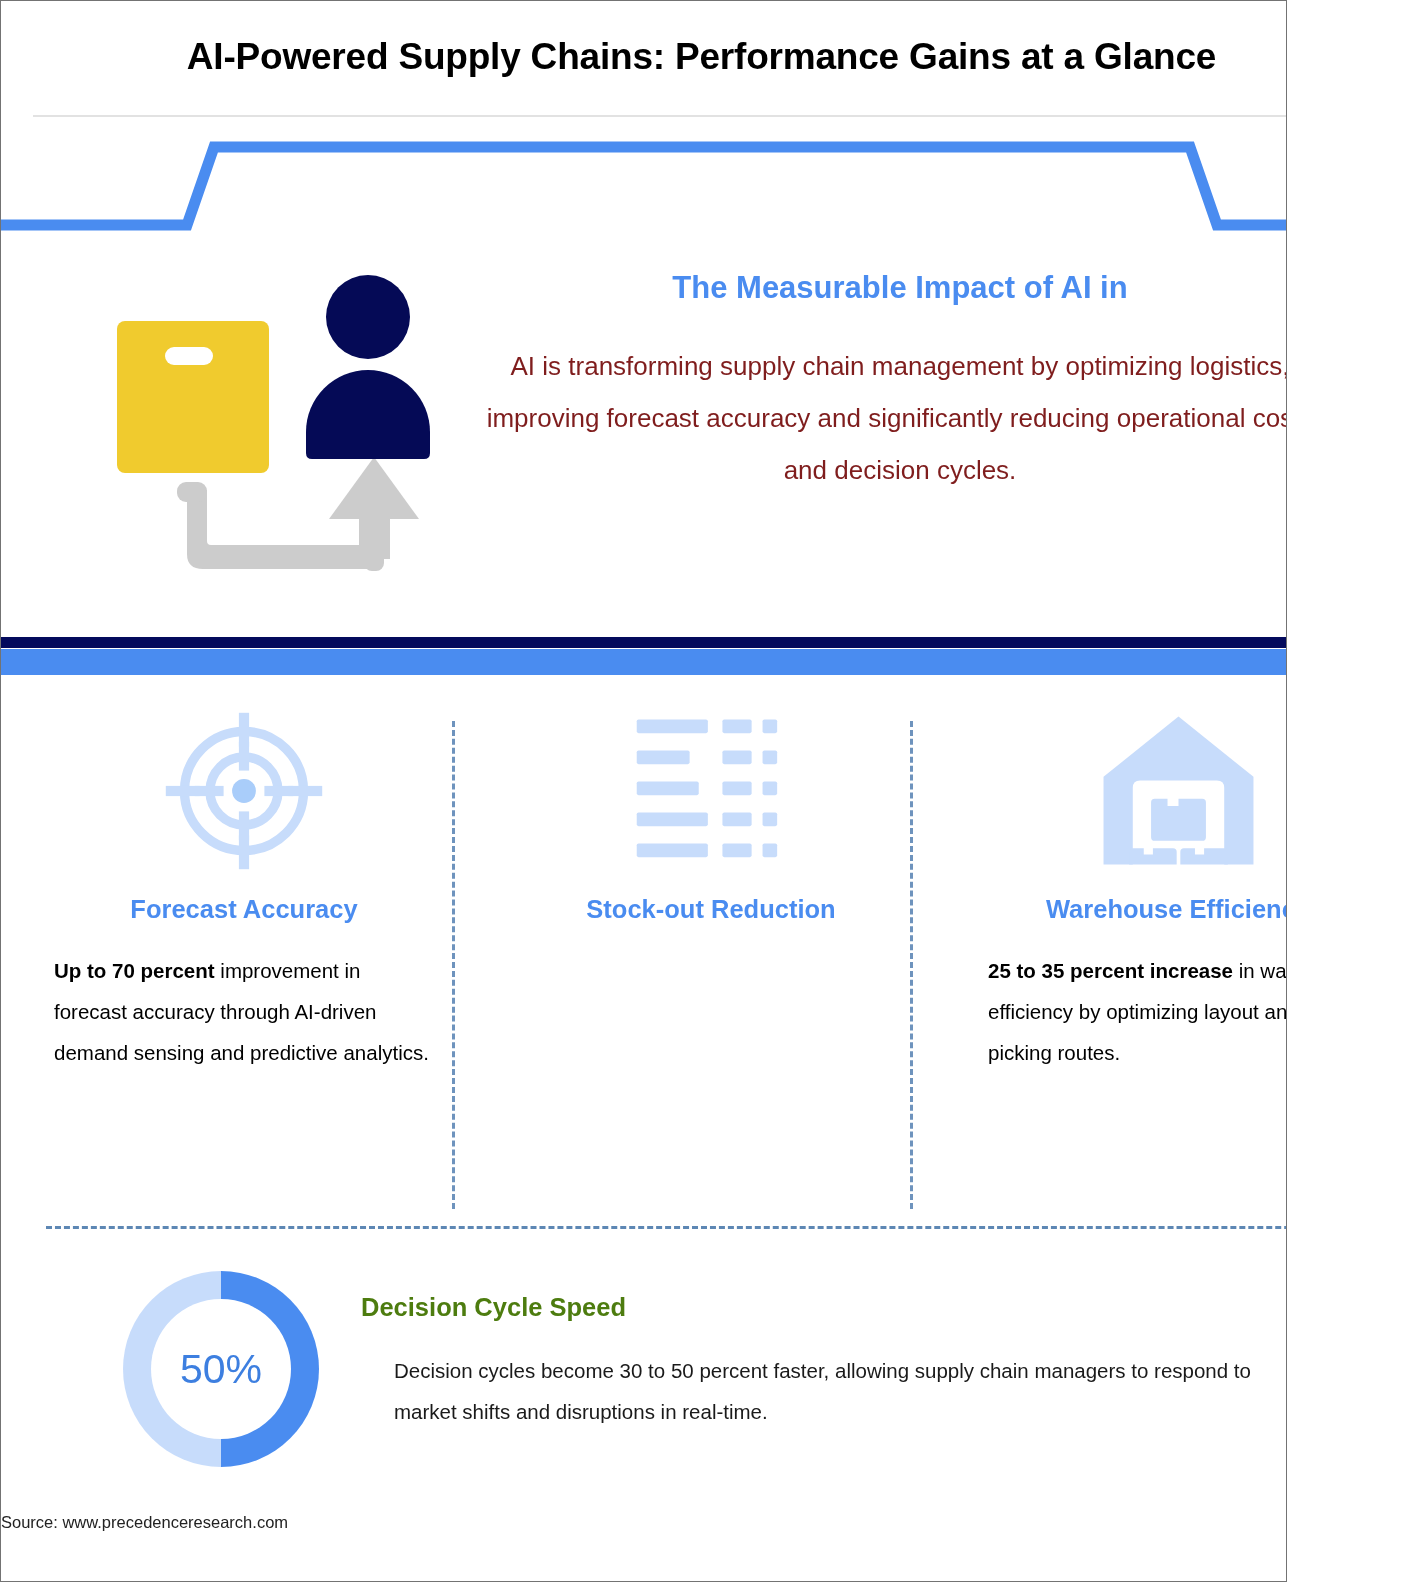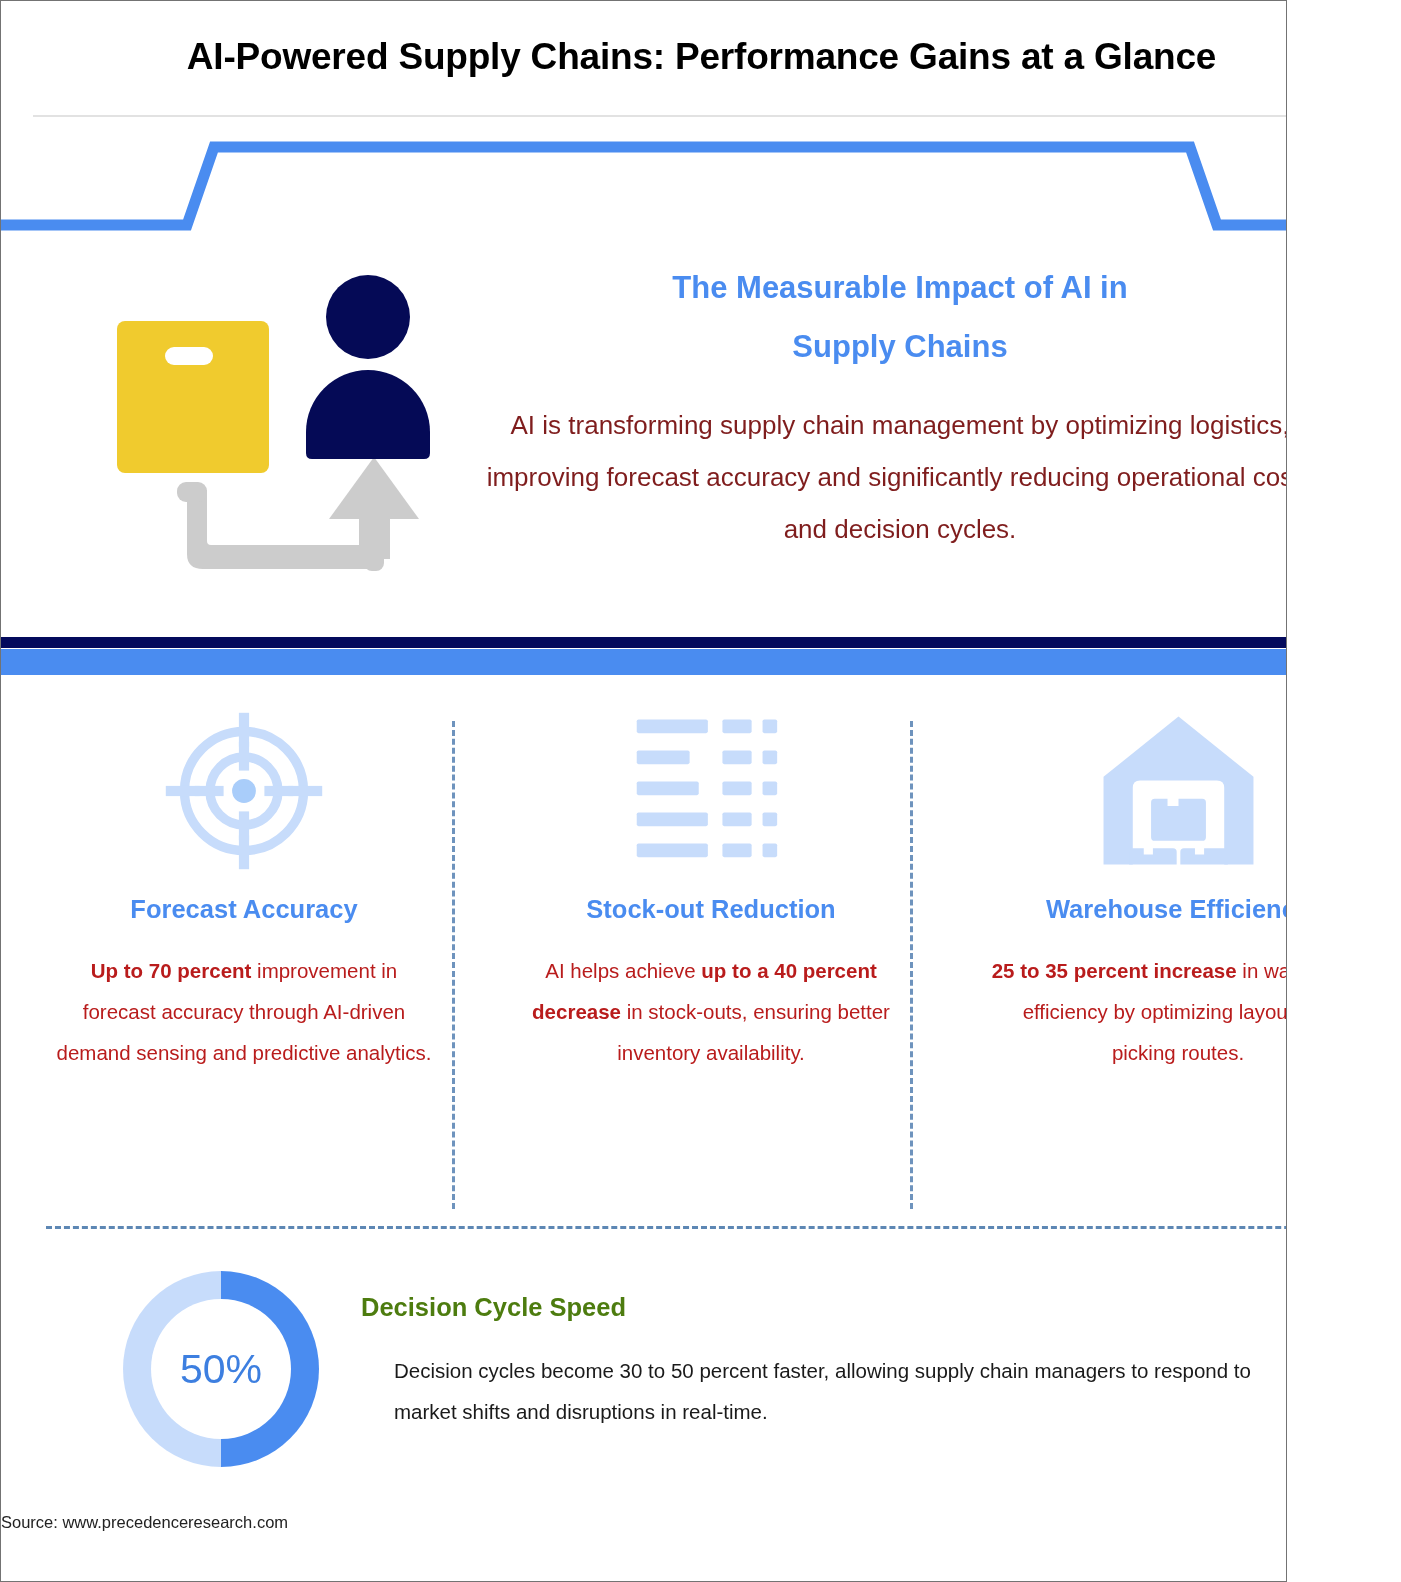--- a/index.html
+++ b/index.html
@@ -102,23 +102,22 @@
     margin-top: 14px;
     font-size: 25.5px;
     font-weight: bold;
     color: #4a8cf0;
     text-align: center;
     white-space: nowrap;
   }
   .col-body {
     margin-top: 26px;
     font-size: 20.5px;
-    color: #b91c1c;
+    color: #000000;
     line-height: 2.0;
-    text-align: center;
   }
   .col-body b { font-weight: bold; }
 
   .vdash {
     position: absolute;
     top: 720px; height: 488px;
     width: 0;
     border-left: 3px dashed #6e93bd;
   }
   #vdash-1 { left: 451px; }
@@ -224,21 +223,20 @@
       <g>
         <circle cx="289" cy="60" r="42" fill="#050a56"></circle>
         <path d="M 289,113 A 62,62 0 0 1 351,175 L 351,196 Q 351,202 345,202
                  L 233,202 Q 227,202 227,196 L 227,175 A 62,62 0 0 1 289,113 Z" fill="#050a56"></path>
       </g>
     </svg>
 
     <div id="hero-text">
       <div id="hero-heading">
         <div>The Measurable Impact of AI in</div>
-        <div>Supply Chains</div>
       </div>
       <div id="hero-body">AI is transforming supply chain management by optimizing logistics, improving forecast accuracy and significantly reducing operational costs and decision cycles.</div>
     </div>
   </div>
 
   <div id="band-navy"></div>
   <div id="band-blue"></div>
 
   <div id="columns">
 
@@ -282,21 +280,20 @@
             <rect x="102" y="108" width="32" height="15" rx="2"></rect>
             <rect x="146" y="108" width="16" height="15" rx="2"></rect>
 
             <rect x="8" y="142" width="78" height="15" rx="2"></rect>
             <rect x="102" y="142" width="32" height="15" rx="2"></rect>
             <rect x="146" y="142" width="16" height="15" rx="2"></rect>
           </g>
         </svg>
       </div>
       <div class="col-title">Stock-out Reduction</div>
-      <div class="col-body"><span>AI helps achieve </span><b>up to a 40 percent decrease</b><span> in stock-outs, ensuring better inventory availability.</span></div>
     </div>
 
     <div class="col">
       <div class="col-icon">
         <svg viewBox="0 0 180 175" width="165" height="160">
           <path d="M 90,6 L 172,72 L 172,168 L 140,168 L 140,84
                    Q 140,76 132,76 L 48,76 Q 40,76 40,84 L 40,168 L 8,168 L 8,72 Z" fill="#c7dcfb"></path>
           <path d="M 64,96 L 78,96 L 78,104 L 90,104 L 90,96 L 116,96
                    Q 120,96 120,100 L 120,138 Q 120,142 116,142 L 64,142
                    Q 60,142 60,138 L 60,100 Q 60,96 64,96 Z" fill="#c7dcfb"></path>

